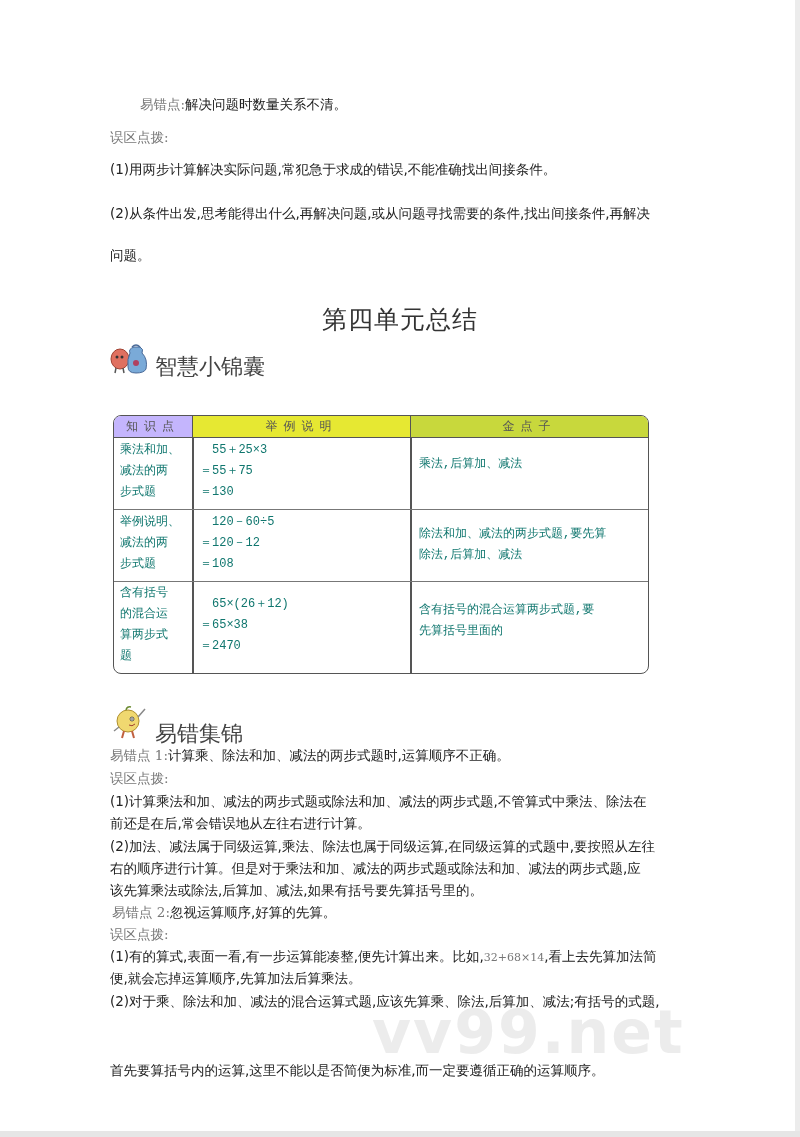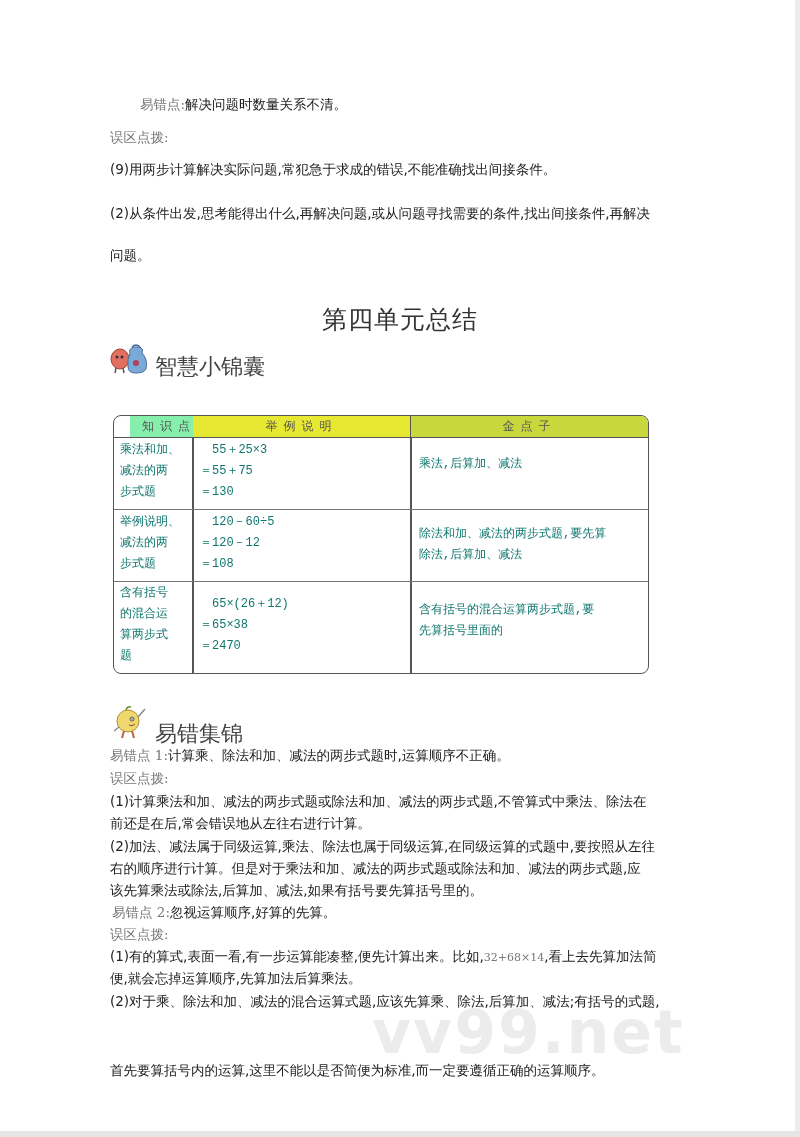--- a/index.html
+++ b/index.html
@@ -19,21 +19,21 @@
     .section-head { position: absolute; font-family: "DejaVu Serif", "Liberation Serif", serif; font-size: 22px; color: #444; }
     .icon-box { position: absolute; }
     
     .tbl {
       position: absolute; left: 113px; top: 415px; width: 536px; height: 259px;
       border: 1.5px solid #555; border-radius: 8px; overflow: hidden; box-sizing: border-box;
     }
     .thead { position: absolute; left: 0; top: 0; height: 21px; width: 100%; border-bottom: 1.5px solid #555; }
     .th { position: absolute; top: 0; height: 21px; line-height: 21px; text-align: center;
       font-family: "DejaVu Serif", "Liberation Serif", serif; font-size: 12px; color: #555; letter-spacing: 6px; }
-    .th1 { left: 16px; width: 78px; background: #86efac; border-right: 1.5px solid #555; }
+    .th1 { left: 0; width: 78px; background: #c4b5fd; border-right: 1.5px solid #555; }
     .th2 { left: 79px; width: 217px; background: #e6e832; border-right: 1.5px solid #555; }
     .th3 { left: 297px; width: 237px; background: #c8d83c; }
     .rdiv { position: absolute; left: 0; width: 100%; height: 1px; background: #777; }
     .vdiv { position: absolute; top: 21px; bottom: 0; width: 1.5px; background: #555; }
     .cell { position: absolute; font-family: Liberation Mono, monospace; font-size: 12px; color: #0f766e; line-height: 21px; }
     .cell div { white-space: nowrap; }
     .watermark {
       position: absolute; left: 372px; top: 997px; font-family: "DejaVu Sans", "Liberation Sans", sans-serif;
       font-weight: bold; font-size: 60px; color: rgba(200,200,200,0.35); letter-spacing: 2px;
     }
@@ -41,21 +41,21 @@
 </head>
 <body>
 
 <div class="page-edge-right"></div>
 <div class="page-edge-bottom"></div>
 
 <div class="line" style="left:140px; top:96px;">
   <span class="label-grey">易错点:</span><span class="txt">解决问题时数量关系不清。</span>
 </div>
 <div class="line label-grey" style="left:110px; top:129px;">误区点拨:</div>
-<div class="line txt" style="left:110px; top:161px;">(9)用两步计算解决实际问题,常犯急于求成的错误,不能准确找出间接条件。</div>
+<div class="line txt" style="left:110px; top:161px;">(1)用两步计算解决实际问题,常犯急于求成的错误,不能准确找出间接条件。</div>
 <div class="line txt" style="left:110px; top:205px;">(2)从条件出发,思考能得出什么,再解决问题,或从问题寻找需要的条件,找出间接条件,再解决</div>
 <div class="line txt" style="left:110px; top:247px;">问题。</div>
 
 <div class="title">第四单元总结</div>
 
 <div class="icon-box" style="left:108px; top:341px; width:42px; height:34px;">
   <svg width="42" height="34" viewBox="0 0 42 34">
     <ellipse cx="12" cy="18" rx="9" ry="10" fill="#e07060" stroke="#a04030" stroke-width="1"></ellipse>
     <circle cx="9" cy="16" r="1.5" fill="#333"></circle>
       <circle cx="14" cy="16" r="1.5" fill="#333"></circle>

